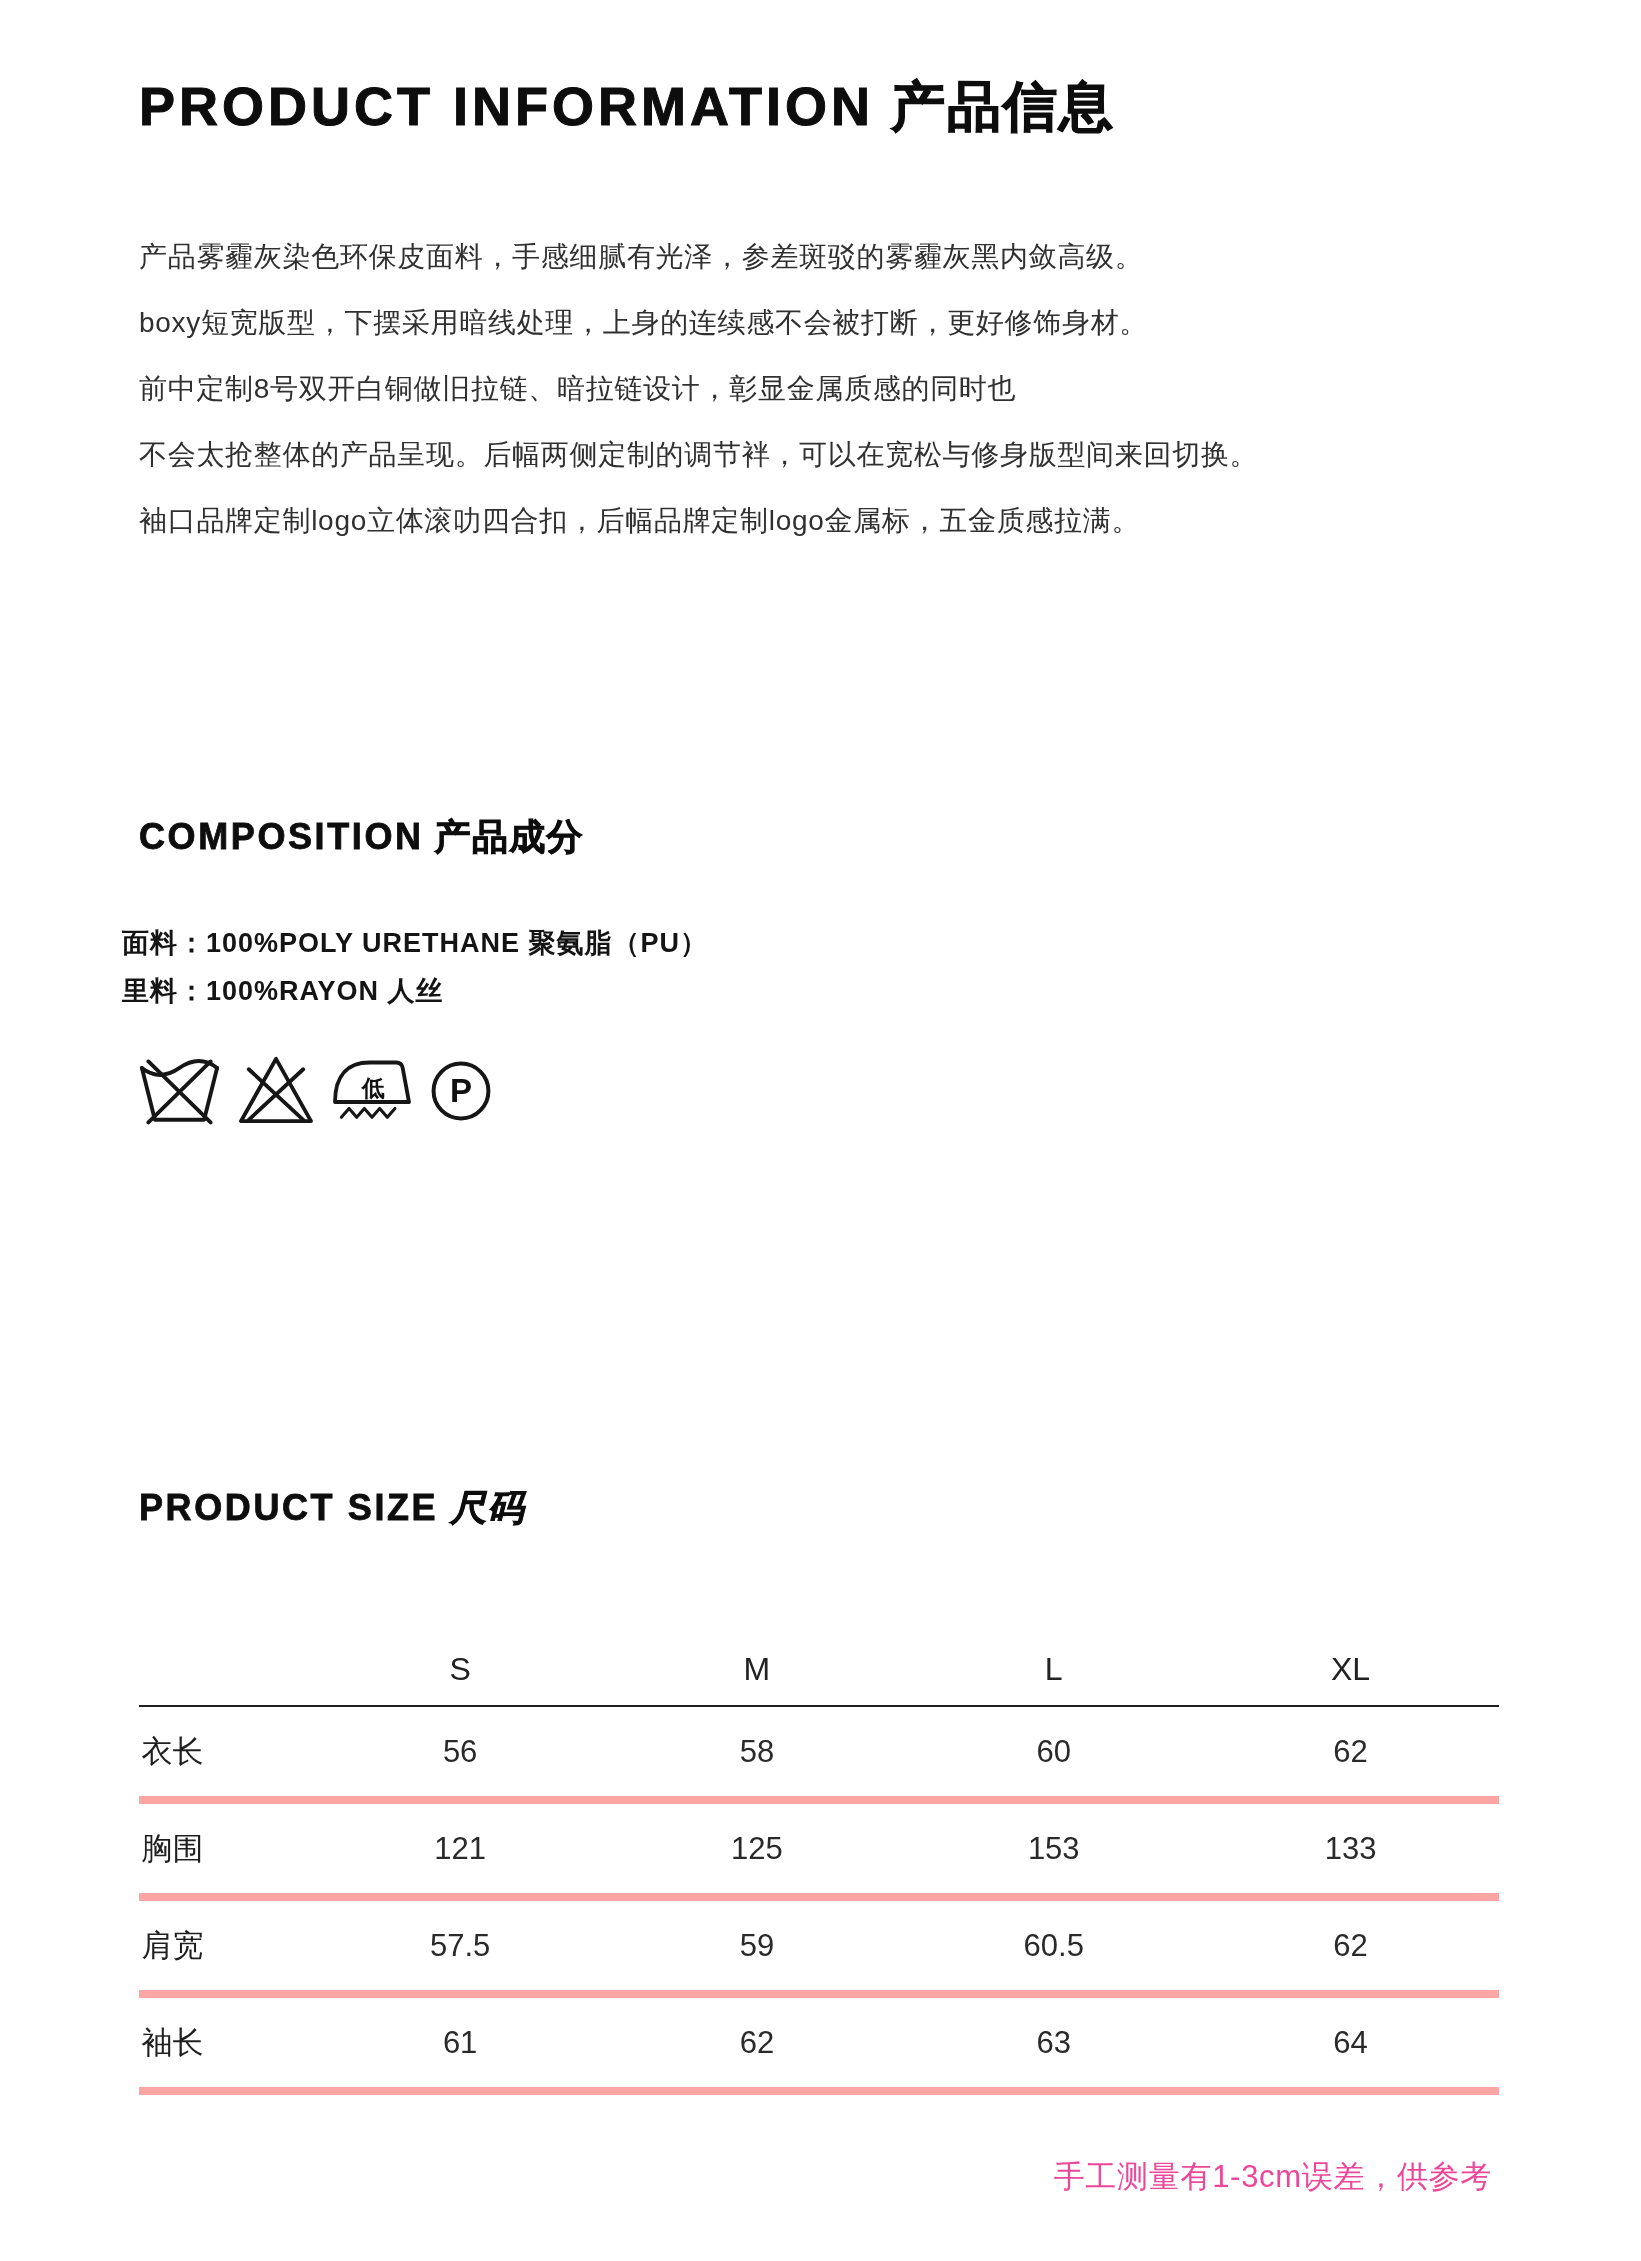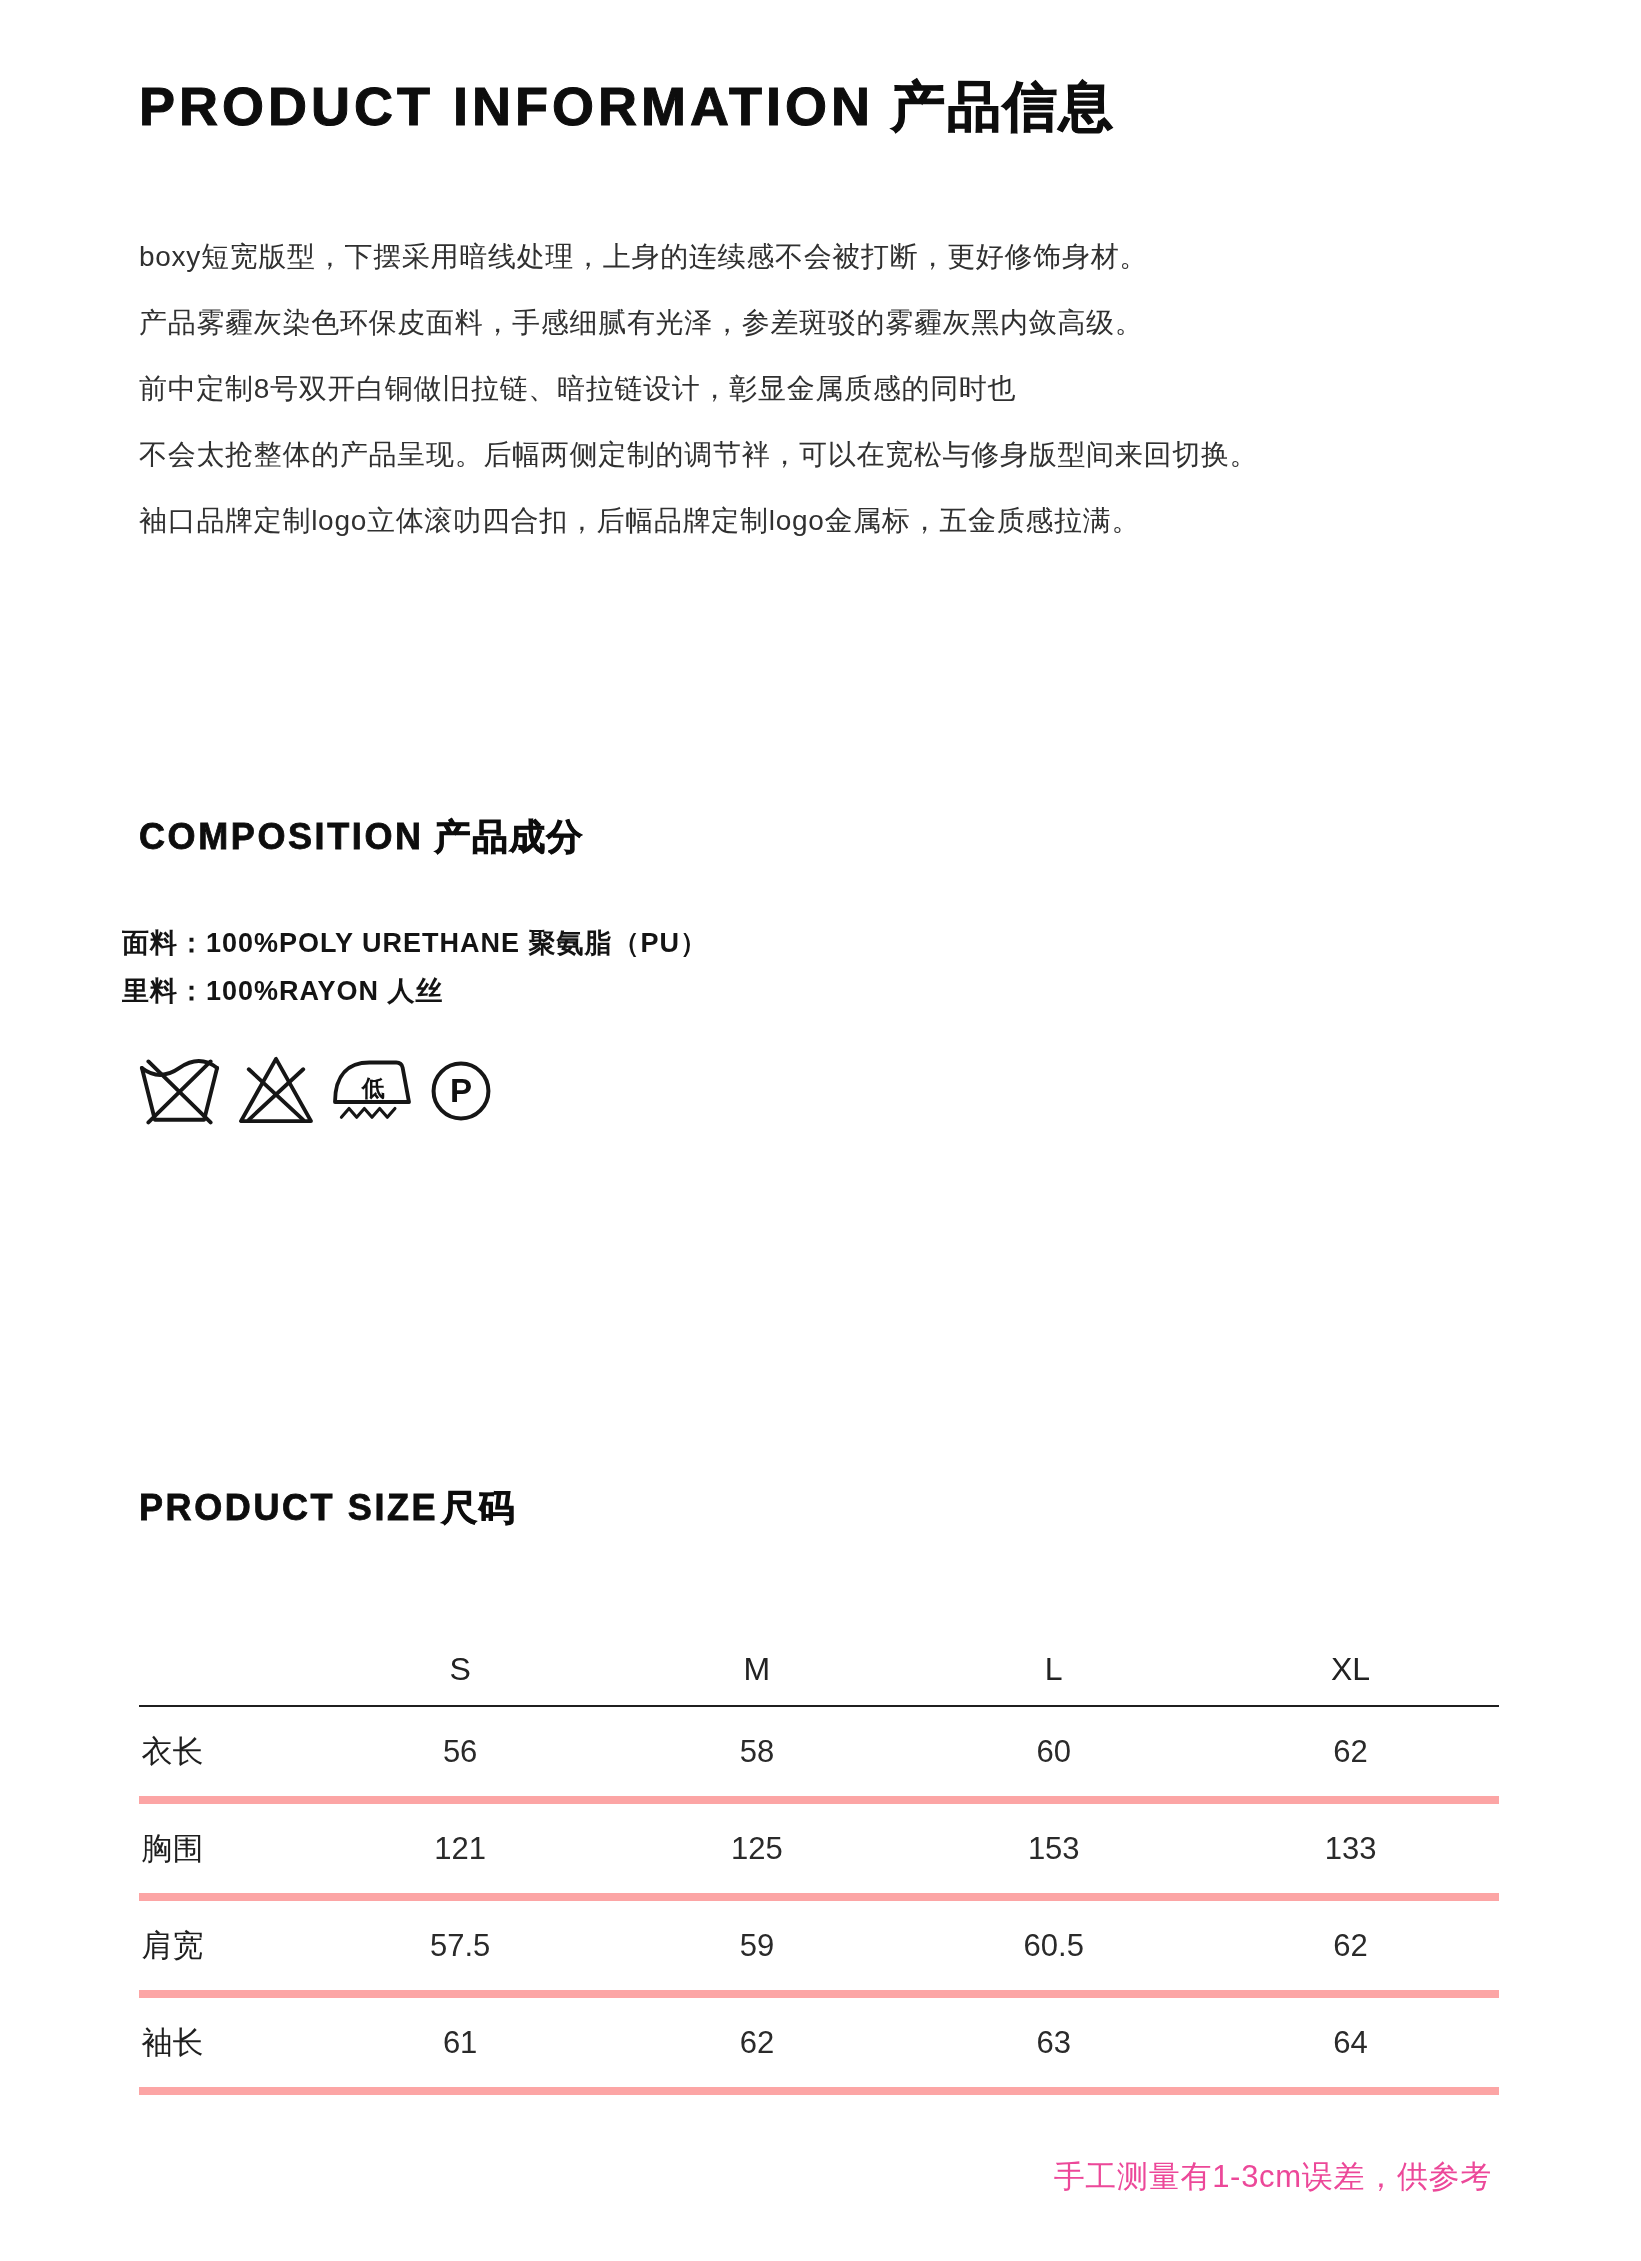--- a/index.html
+++ b/index.html
@@ -39,21 +39,21 @@
     left: 139px;
     margin: 0;
     font-size: 36px;
     font-weight: 700;
     color: #0d0d0d;
     letter-spacing: 2.6px;
     -webkit-text-stroke: 0.8px #0d0d0d;
     white-space: nowrap;
   }
   .h-section .zh { margin-left: 11px; letter-spacing: 1.3px; }
-  .h-section .zh.tight { margin-left: 3px; }
+  .h-section .zh.tight { margin-left: 12px; font-style: italic; }
 
   #composition-title { top: 813px; }
   #size-title { top: 1484px; }
 
   
   .description {
     position: absolute;
     left: 139px;
     top: 224px;
     width: 1192px;
@@ -157,22 +157,22 @@
 </head>
 <body>
 
 <div class="page">
 
   <h1 class="h-title">
     <span>PRODUCT INFORMATION</span><span class="zh">产品信息</span>
   </h1>
 
   <div class="description">
+    <p>产品雾霾灰染色环保皮面料，手感细腻有光泽，参差斑驳的雾霾灰黑内敛高级。</p>
     <p>boxy短宽版型，下摆采用暗线处理，上身的连续感不会被打断，更好修饰身材。</p>
-    <p>产品雾霾灰染色环保皮面料，手感细腻有光泽，参差斑驳的雾霾灰黑内敛高级。</p>
     <p>前中定制8号双开白铜做旧拉链、暗拉链设计，彰显金属质感的同时也</p>
     <p>不会太抢整体的产品呈现。后幅两侧定制的调节袢，可以在宽松与修身版型间来回切换。</p>
     <p>袖口品牌定制logo立体滚叻四合扣，后幅品牌定制logo金属标，五金质感拉满。</p>
   </div>
 
   <h2 class="h-section" id="composition-title">
     <span>COMPOSITION</span><span class="zh">产品成分</span>
   </h2>
 
   <div class="comp-lines">

